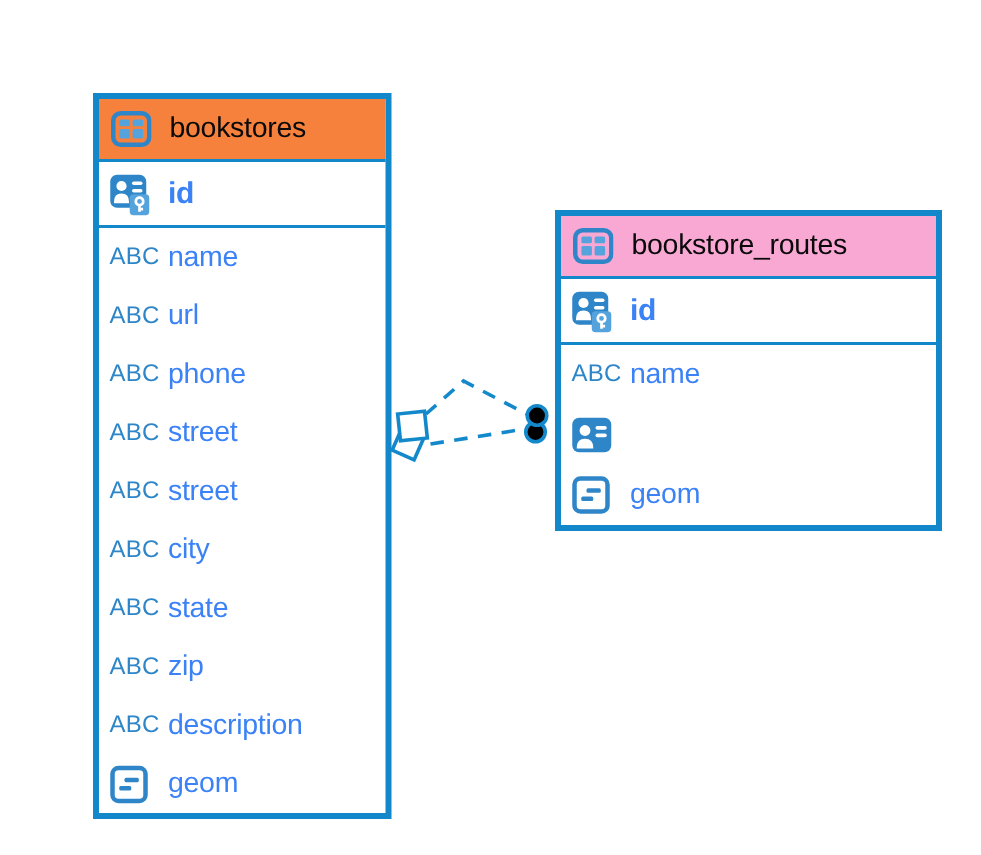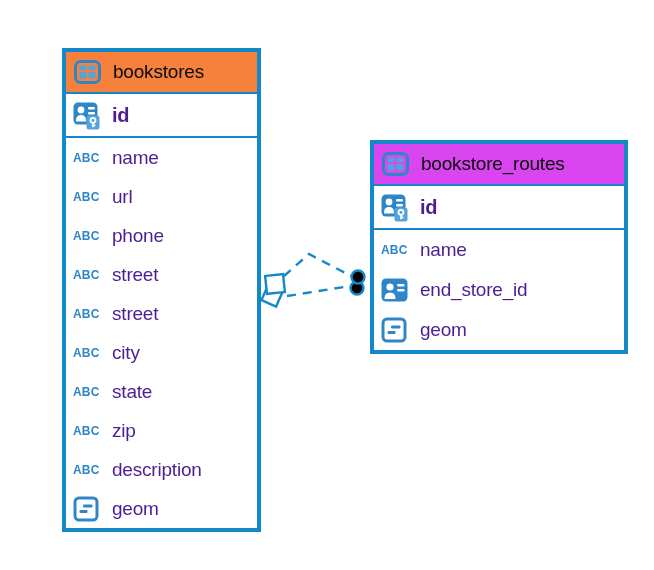--- a/index.html
+++ b/index.html
@@ -10,38 +10,38 @@
     --blue:#1287C9;
     --icon-blue:#2E86C8;
     --rel-blue:#1389CB;
   }
   .canvas{position:absolute;inset:0;}
   .db-table{
     position:absolute;background:#fff;
     border:4px solid var(--blue);
     box-sizing:border-box;z-index:2;
   }
-  .db-table.t0{left:62px;top:48px;width:199px;}
+  .db-table.t0{left:62px;top:62px;width:199px;}
   .db-table.t1{left:370px;top:140px;width:258px;}
   .tbl-header{
     display:flex;align-items:center;gap:9px;
     height:40px;padding:0 8px;
     border-bottom:2.5px solid var(--blue);
   }
   .tbl-title{font-size:19px;color:#0a0a0a;white-space:nowrap;letter-spacing:-0.2px;}
   .pk-section{border-bottom:2.5px solid var(--blue);}
   .col-row{display:flex;align-items:center;gap:9px;padding:0 7px;}
   .t0 .col-row{height:39px;}
   .t1 .col-row{height:40px;}
   .col-row.pk{height:42px !important;}
   .icon{flex:0 0 auto;width:30px;display:flex;align-items:center;justify-content:flex-start;}
-  .col-name{font-size:19px;color:#4c1d95;white-space:nowrap;letter-spacing:-0.2px;}
+  .col-name{font-size:19px;color:#3b82f6;white-space:nowrap;letter-spacing:-0.2px;}
   .col-row.pk .col-name{font-weight:bold;font-size:20px;}
   .abc{
-    font-weight:bold;font-size:12px;color:var(--icon-blue);
+    font-weight:normal;font-size:16px;color:var(--icon-blue);
     letter-spacing:0.2px;line-height:1;
   }
   .overlay{position:absolute;left:0;top:0;z-index:3;pointer-events:none;}
   .rel{fill:none;stroke:var(--rel-blue);stroke-width:2.4;stroke-dasharray:9 7;}
   .dia{fill:#ffffff;stroke:var(--rel-blue);stroke-width:2.4;}
   .dot{fill:#000000;stroke:var(--rel-blue);stroke-width:2.4;}
 </style>
 </head>
 <body style="--blue: #1287C9; --icon-blue: #2E86C8; --rel-blue: #1389CB; background: rgb(255, 255, 255);">
 
@@ -139,21 +139,21 @@
       <rect x="10" y="8.5" width="9.5" height="3" rx="1" fill="#2E86C8"></rect>
       <rect x="6.5" y="14" width="8" height="3" rx="1" fill="#2E86C8"></rect>
     </svg>
           </span>
           <span class="col-name">geom</span>
         </div>
       </div>
   </div>
 
   <div class="db-table t1">
-    <div class="tbl-header" style="background: #d946ef;">
+    <div class="tbl-header" style="background: #f9a8d4;">
       <span class="icon hdr-icon">
           <svg width="27" height="24" viewBox="0 0 27 24">
       <rect x="1.5" y="1.5" width="24" height="21" rx="5" fill="none" stroke="#2E86C8" stroke-width="3"></rect>
       <rect x="5.6" y="5.6" width="7" height="4.6" rx="1" fill="#55A3DC"></rect>
       <rect x="14.4" y="5.6" width="7" height="4.6" rx="1" fill="#55A3DC"></rect>
       <rect x="5.6" y="12" width="7" height="6.4" rx="1" fill="#55A3DC"></rect>
       <rect x="14.4" y="12" width="7" height="6.4" rx="1" fill="#55A3DC"></rect>
     </svg>
         </span>
       <span class="tbl-title">bookstore_routes</span>
@@ -185,21 +185,20 @@
         <div class="col-row">
           <span class="icon">
             <svg width="28" height="24" viewBox="0 0 28 24">
       <rect x="0.5" y="0.5" width="26" height="23" rx="4.5" fill="#2E86C8"></rect>
       <circle cx="9" cy="9" r="3.6" fill="#fff"></circle>
       <path d="M3.5 20.5 q0 -6 5.5 -6 q5.5 0 5.5 6 v0.5 h-11 z" fill="#fff"></path>
       <rect x="16" y="6" width="7.5" height="2.5" rx="1.2" fill="#fff"></rect>
       <rect x="16" y="11" width="7.5" height="2.5" rx="1.2" fill="#fff"></rect>
     </svg>
           </span>
-          <span class="col-name">end_store_id</span>
         </div>
         <div class="col-row">
           <span class="icon">
             <svg width="26" height="26" viewBox="0 0 26 26">
       <rect x="2" y="2" width="22" height="22" rx="4" fill="none" stroke="#2E86C8" stroke-width="3"></rect>
       <rect x="10" y="8.5" width="9.5" height="3" rx="1" fill="#2E86C8"></rect>
       <rect x="6.5" y="14" width="8" height="3" rx="1" fill="#2E86C8"></rect>
     </svg>
           </span>
           <span class="col-name">geom</span>

